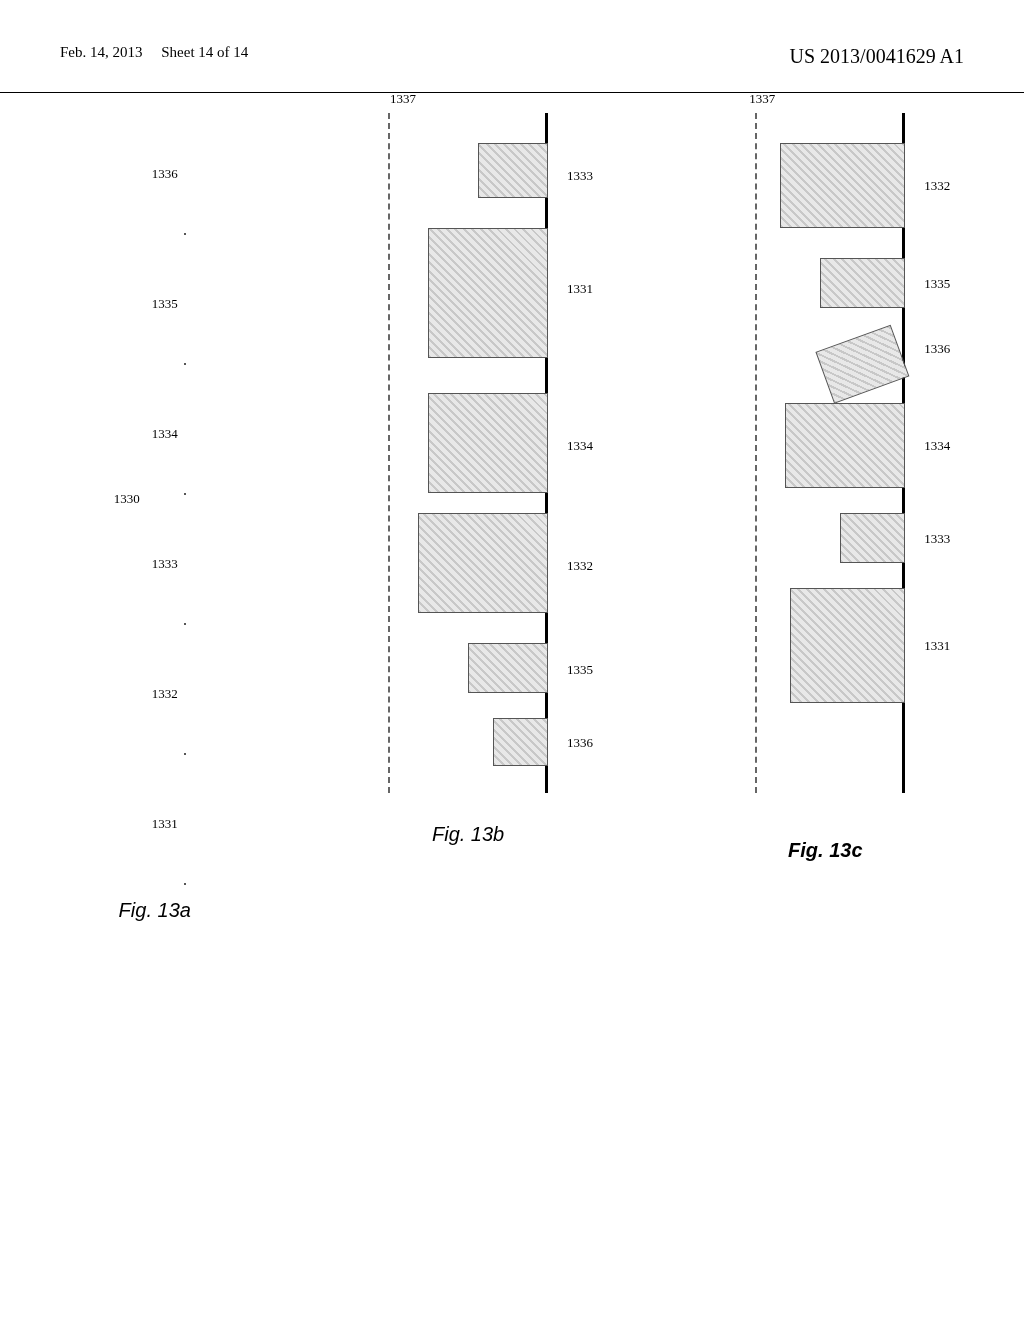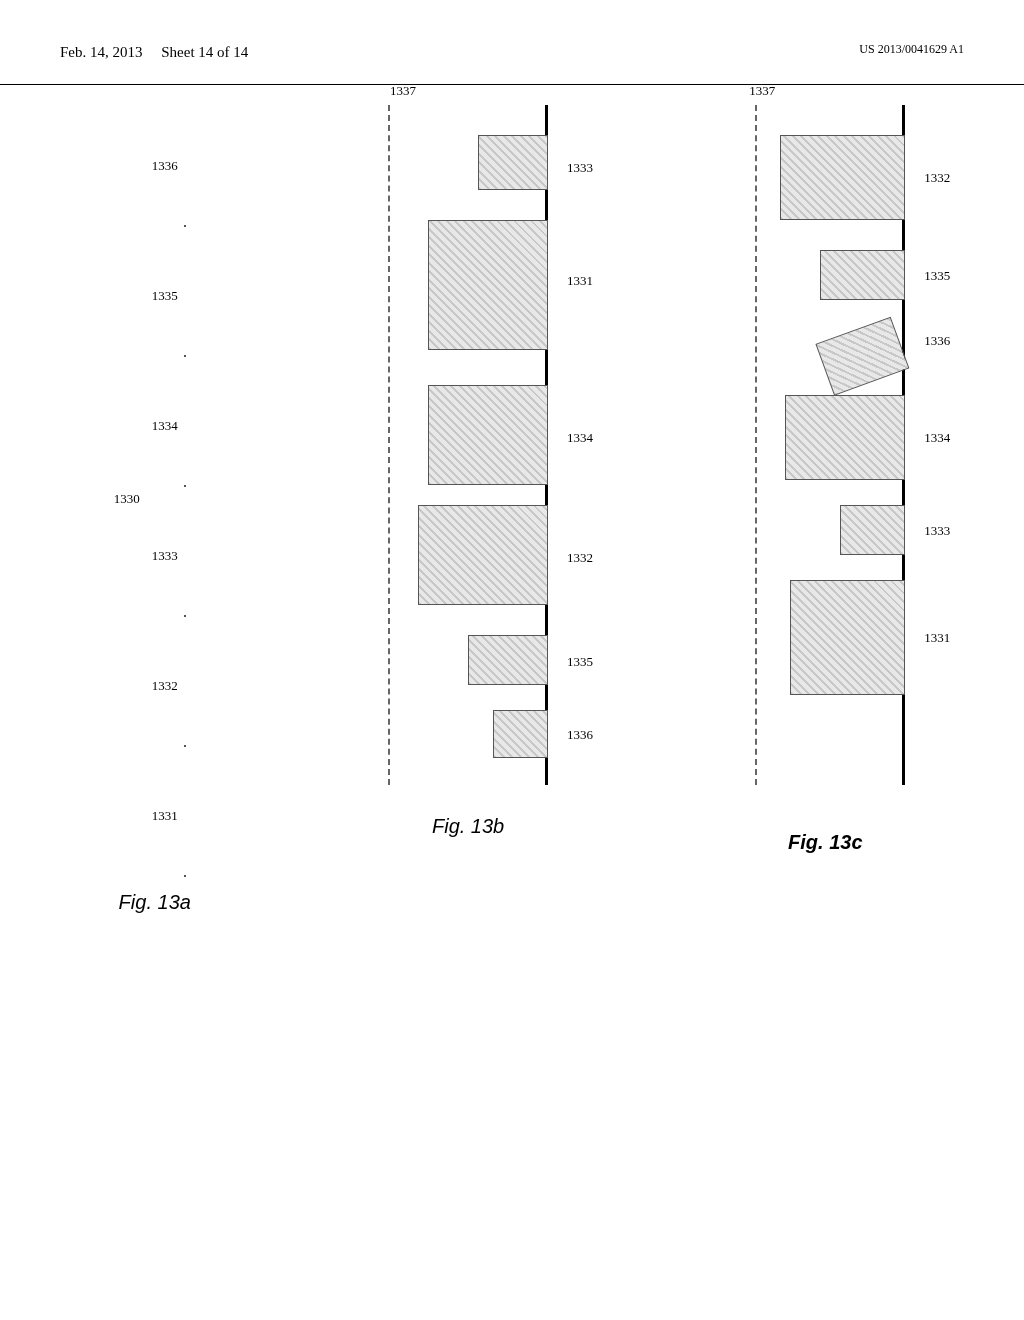--- a/index.html
+++ b/index.html
@@ -26,21 +26,21 @@
       line-height: 1.4;
     }
 
     .header-center {
       font-size: 15px;
       text-align: left;
       line-height: 1.6;
     }
 
     .header-right {
-      font-size: 12px;
+      font-size: 20px;
       text-align: center;
       line-height: 1.6;
     }
 
     
     .fig13a {
       display: flex;
       flex-direction: column;
       align-items: flex-start;
       position: relative;
@@ -283,21 +283,20 @@
       position: relative;
       margin-left: 60px;
     }
 
     .group-label-1330 {
       position: absolute;
       left: -70px;
       top: 50%;
       font-size: 13px;
       transform: translateY(-50%);
-      margin-top: 8px;
     }
   </style>
 </head>
 <body>
 
 <div class="header">
   <div class="header-center">
     <span>Feb. 14, 2013</span>
     &nbsp;&nbsp;&nbsp;
     <span>Sheet 14 of 14</span>

